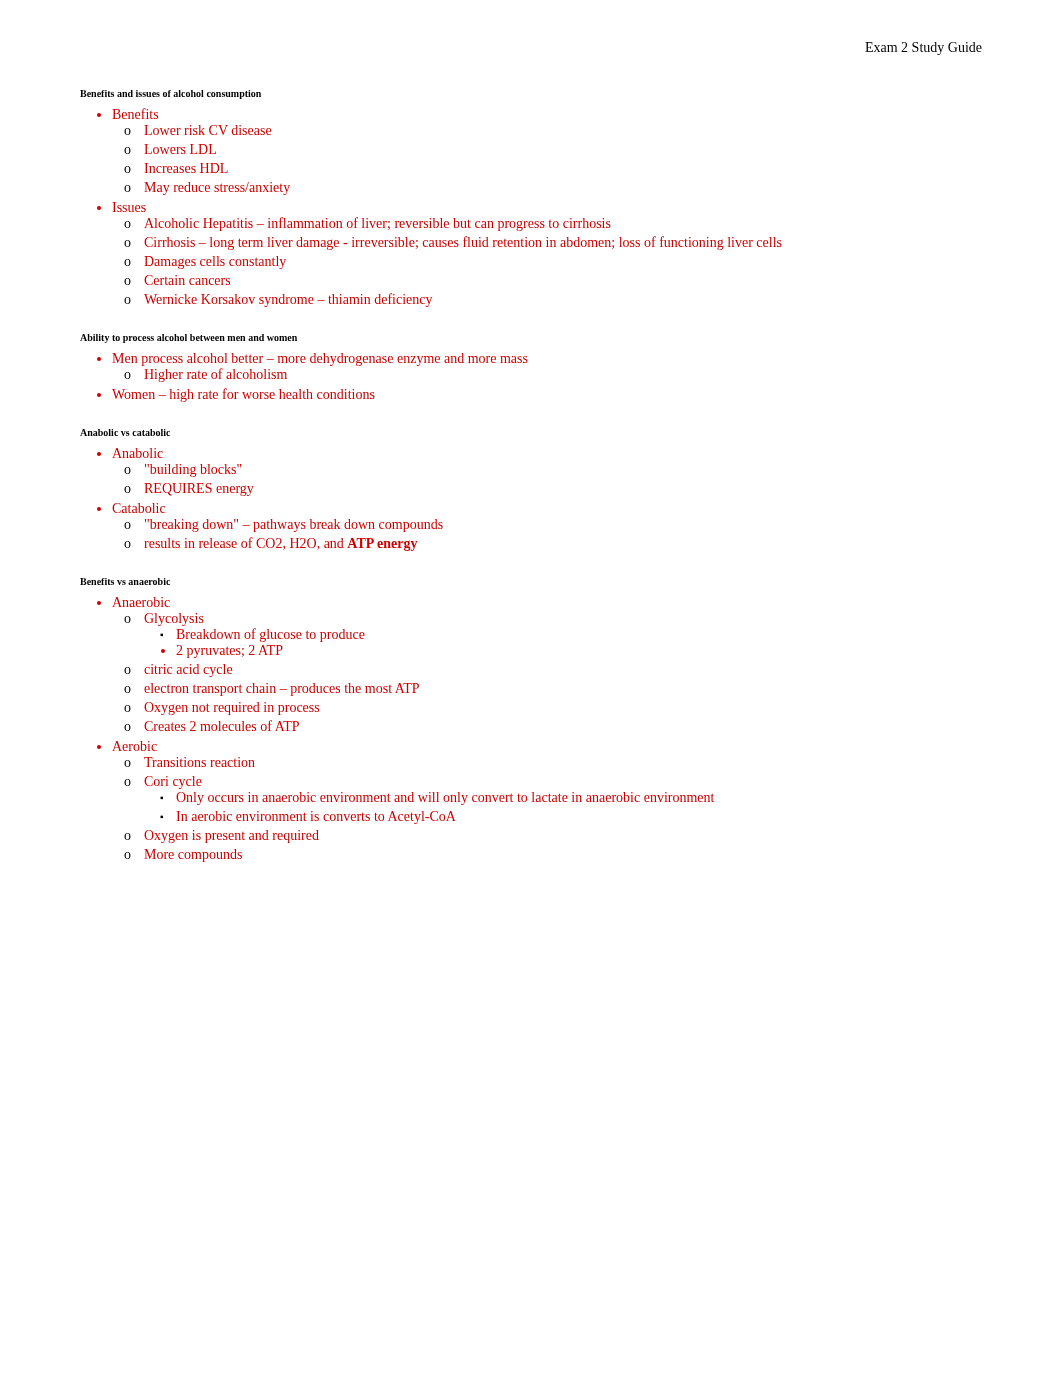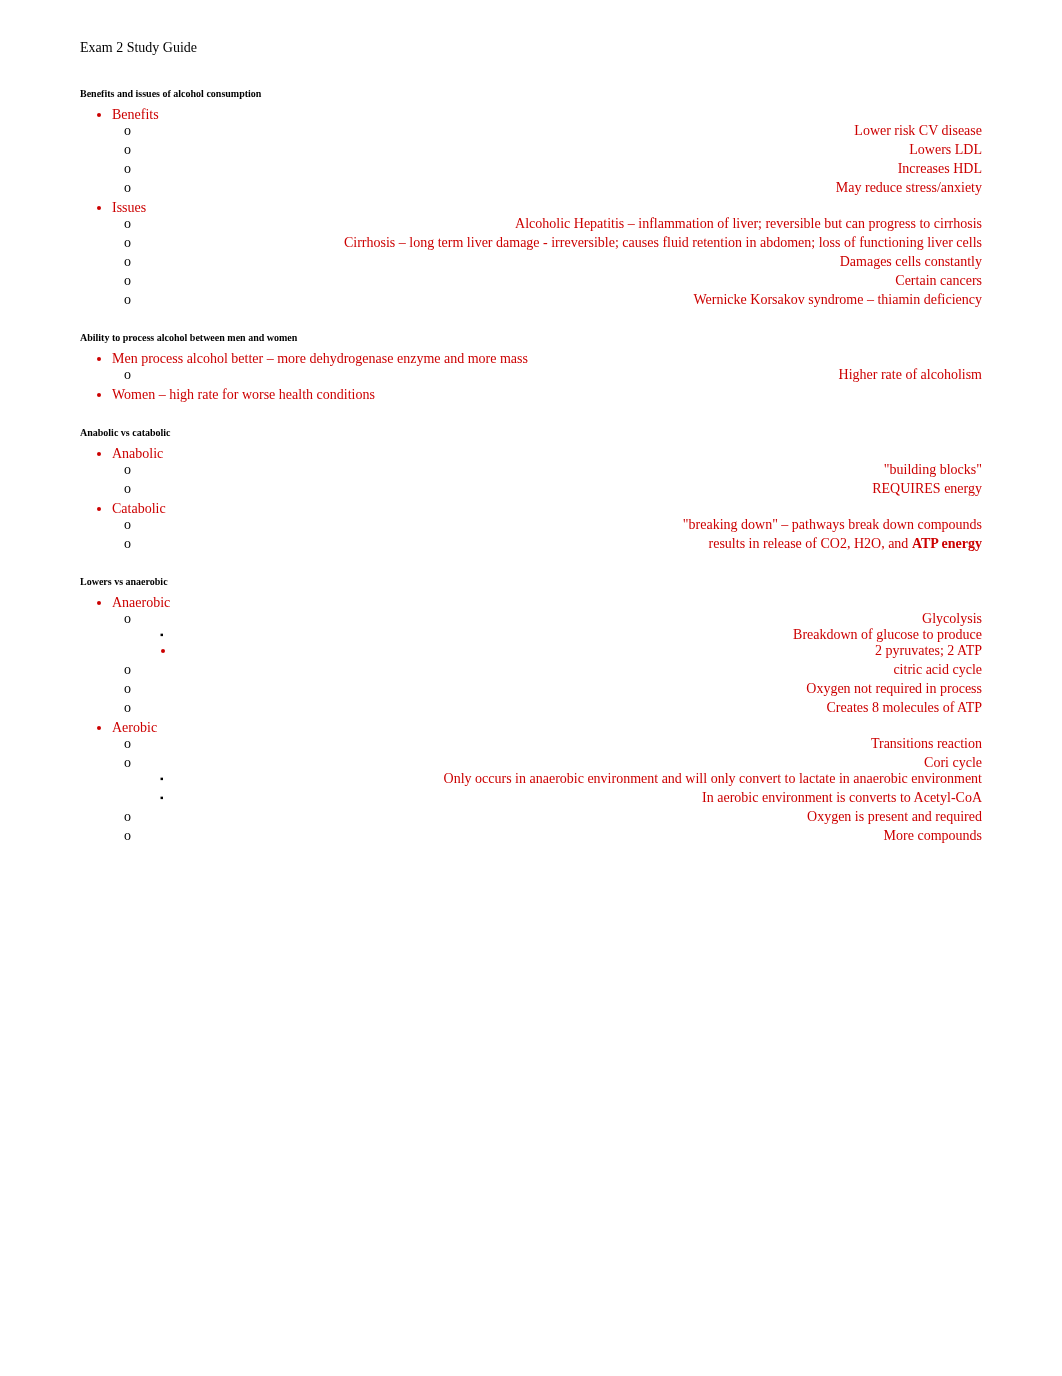--- a/index.html
+++ b/index.html
@@ -12,21 +12,21 @@
       background: #ffffff;
       font-family: 'Times New Roman', Times, serif;
       font-size: 14px;
       color: #000000;
       width: 1062px;
       min-height: 1376px;
       padding: 40px 80px;
     }
 
     .page-title {
-      text-align: left;
+      text-align: right;
       font-size: 14px;
       color: #000000;
       margin-bottom: 32px;
       font-weight: normal;
     }
 
     .section-heading {
       font-weight: bold;
       font-size: 10px;
       color: #000000;
@@ -51,21 +51,20 @@
 
     ul.level2 {
       list-style-type: none;
       margin-left: 32px;
     }
 
     ul.level2 > li {
       margin-bottom: 3px;
       color: #cc0000;
       position: relative;
-      text-align: right;
     }
 
     ul.level2 > li::before {
       content: "o";
       position: absolute;
       left: -20px;
       color: #000000;
     }
 
     ul.level3 {
@@ -160,39 +159,40 @@
       <span class="red">Catabolic</span>
       <ul class="level2">
         <li><span class="red">"breaking down" – pathways break down compounds</span></li>
         <li><span class="red">results in release of CO2, H2O, and <strong>ATP energy</strong></span></li>
       </ul>
     </li>
   </ul>
 </div>
 
 <div class="section-block">
-  <div class="section-heading">Lowers vs anaerobic</div>
+  <div class="section-heading">Benefits vs anaerobic</div>
   <ul class="level1">
     <li>
       <span class="red">Anaerobic</span>
       <ul class="level2">
         <li>
           <span class="red">Glycolysis</span>
           <ul class="level3">
             <li>
               <span class="red">Breakdown of glucose to produce</span>
               <ul class="level4">
                 <li><span class="red">2 pyruvates; 2 ATP</span></li>
               </ul>
             </li>
           </ul>
         </li>
         <li><span class="red">citric acid cycle</span></li>
+        <li><span class="red">electron transport chain – produces the most ATP</span></li>
         <li><span class="red">Oxygen not required in process</span></li>
-        <li><span class="red">Creates 8 molecules of ATP</span></li>
+        <li><span class="red">Creates 2 molecules of ATP</span></li>
       </ul>
     </li>
     <li>
       <span class="red">Aerobic</span>
       <ul class="level2">
         <li><span class="red">Transitions reaction</span></li>
         <li>
           <span class="red">Cori cycle</span>
           <ul class="level3">
             <li><span class="red">Only occurs in anaerobic environment and will only convert to lactate in anaerobic environment</span></li>

